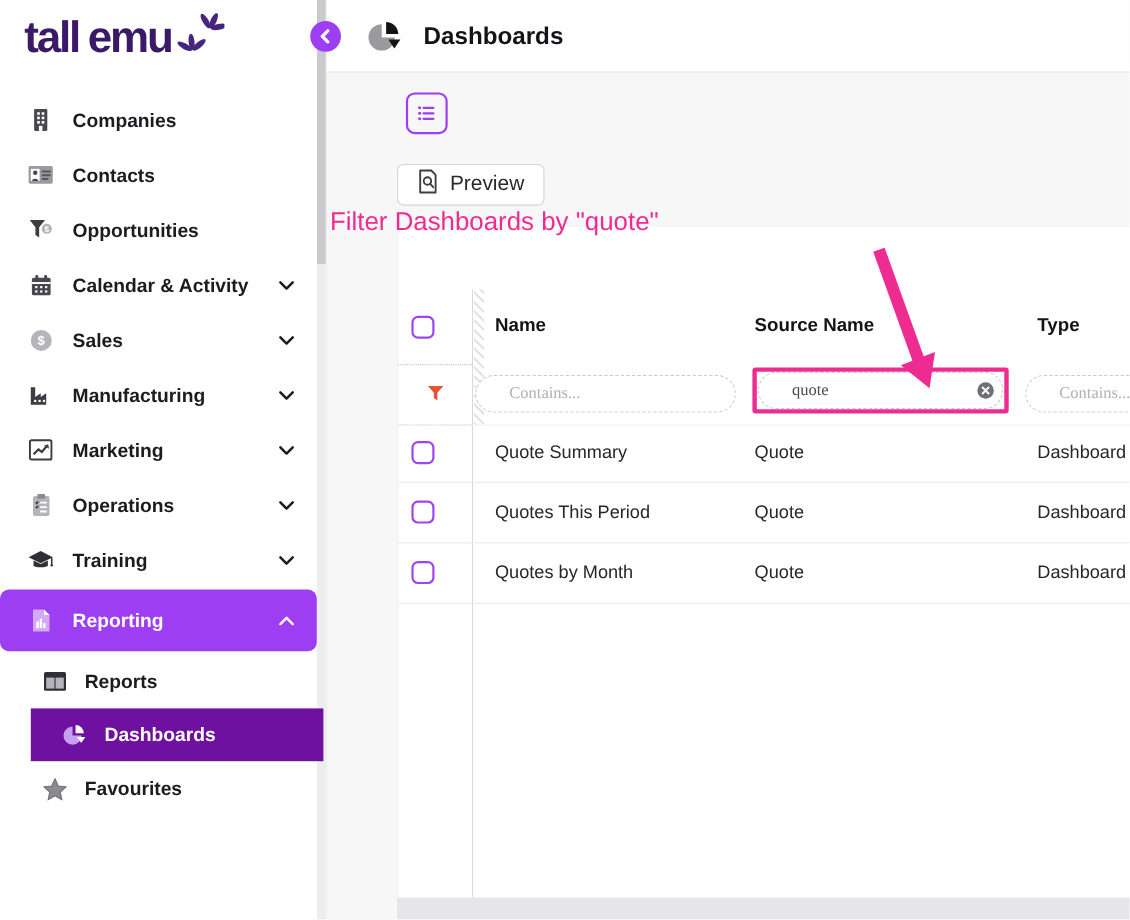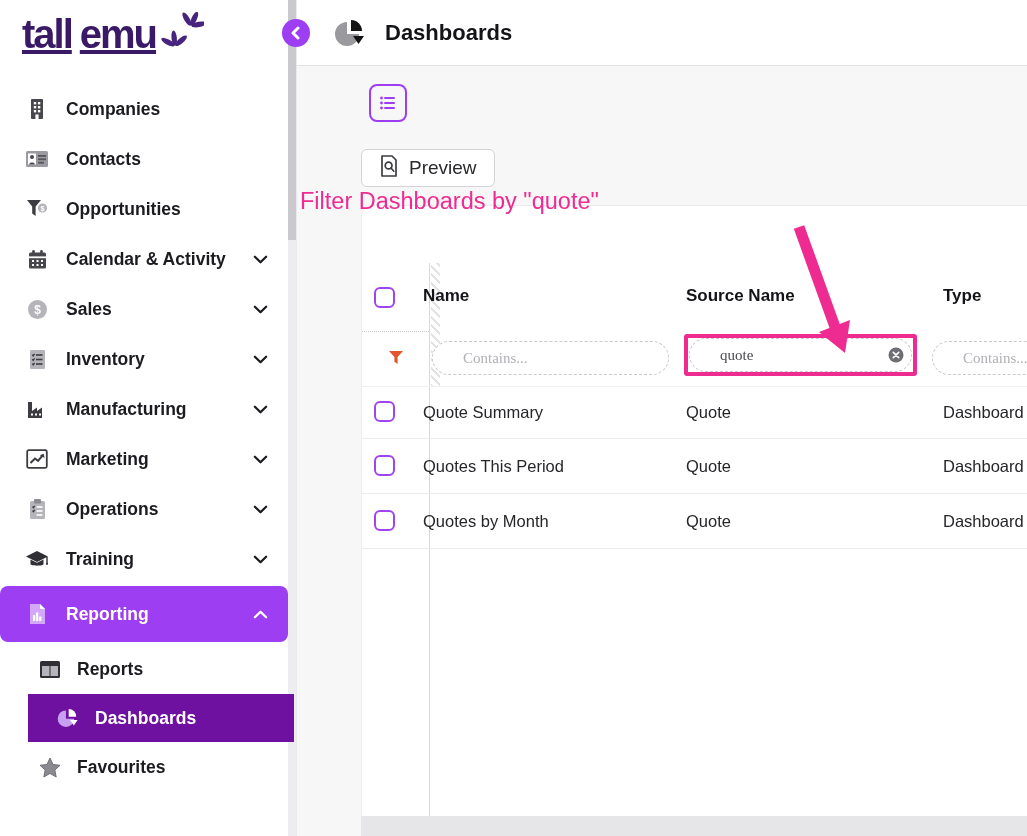--- a/index.html
+++ b/index.html
@@ -2,21 +2,21 @@
 <html><head>
 <meta charset="utf-8">
 <style>
   * { margin:0; padding:0; box-sizing:border-box; }
   html,body { width:1027px; height:836px; overflow:hidden; }
   body { font-family:"Liberation Sans", sans-serif; background:#fff; position:relative; }
 
   
   .sidebar { position:absolute; left:0; top:0; width:288px; height:836px; background:#fff; z-index:3; }
   .logo { position:absolute; left:22px; top:8px; height:52px; display:flex; align-items:center; }
-  .logo-text { font-size:40px; font-weight:800; color:#3a1a66; letter-spacing:-2px;text-decoration:underline; }
+  .logo-text { font-size:40px; font-weight:800; color:#3a1a66; letter-spacing:-2px; }
   .logo-text .sp { display:inline-block; width:8px; }
   .logo-feet { margin-left:4px; margin-top:6px; }
   .sb-items { position:absolute; left:0; top:84px; width:288px; }
   .sb-item { height:50px; display:flex; align-items:center; padding-left:24px; cursor:pointer;
              color:#1b1b20; font-size:17.5px; font-weight:600; position:relative; }
   .sb-item .icon { width:26px; height:24px; display:flex; align-items:center; justify-content:center; flex:0 0 26px; }
   .sb-item .lbl { margin-left:16px; white-space:nowrap;text-align:right; }
   .sb-item .chev { position:absolute; right:20px; top:50%; transform:translateY(-50%); }
   .sb-item.expanded { background:#9d3ef2; color:#fff; border-radius:8px; height:56px; margin:2px 0; }
   .sb-item.sub { padding-left:37px; }
@@ -47,21 +47,21 @@
   
   .table-panel { position:absolute; left:64px; top:205px; width:700px; height:611px; background:#fff;
                  border-radius:10px 0 0 0; border-left:1px solid #ececef; border-top:1px solid #ececef; }
   .vline { position:absolute; left:67px; top:57px; bottom:0; width:1px; background:#d9d9dc; }
   .hatch { position:absolute; left:69px; top:57px; width:9px; height:123px;
            background:repeating-linear-gradient(45deg,#e3e3e6 0 2px,transparent 2px 6px); }
   .dot-line { position:absolute; left:0; width:67px; height:0; border-top:1px dotted #c8c8cc; }
   .cbx { width:21px; height:21px; border:2px solid #a044f0; border-radius:6px; background:#fff; cursor:pointer; }
   .hdr-cbx { position:absolute; left:12px; top:81px; }
   .th { position:absolute; top:80px; font-size:17px; font-weight:700; color:#141418; cursor:pointer; }
-  .c0 { left:61px; } .c1 { left:324px; } .c2 { left:581px; }
+  .c0 { left:88px; } .c1 { left:324px; } .c2 { left:581px; }
   .filter-funnel { position:absolute; left:26px; top:144px; }
   .f-input { position:absolute; height:34px; border:1px dashed #c9c9cd; border-radius:17px; background:#fff;
              font-family:Liberation Serif, serif; font-size:15px; color:#4a4a4f; padding:0 30px; outline:none; width:237px; }
   .f-input::placeholder { color:#b0b0b6; }
   .fi-0 { left:70px; top:135px; }
   .fi-2 { left:570px; top:135px; width:230px; }
   .hl-box { position:absolute; left:322px; top:128px; width:233px; height:42px; border:4px solid #ee2b90; border-radius:3px; background:#fff; }
   .hl-box .f-input { left:1px; top:0; width:223px; border-radius:17px; }
   .in-funnel { position:absolute; width:14px; height:13px; top:10px; left:12px; pointer-events:none; }
   .clear-btn { position:absolute; right:9px; top:9px; width:16px; height:16px; cursor:pointer; }
@@ -170,41 +170,20 @@
             <text x="10.5" y="15" text-anchor="middle" font-size="12" font-weight="bold" fill="#fff" font-family="Liberation Sans,sans-serif">$</text>
           </svg>
         </span>
         <span class="lbl">Sales</span>
         <span class="chev"><svg width="15" height="10" viewBox="0 0 16 10">
             <polyline points="2,2 8,8 14,2" fill="none" stroke="currentColor" stroke-width="2.4" stroke-linecap="round" stroke-linejoin="round"></polyline>
           </svg></span>
       </div>
       <div class="sb-item">
         <span class="icon">
-          <svg width="19" height="21" viewBox="0 0 19 21">
-            <rect x="2" y="1" width="15" height="19" rx="1.2" fill="#b4b4ba"></rect>
-            <g stroke="#3c3c42" stroke-width="1.6">
-              <line x1="8" y1="6" x2="14.5" y2="6"></line>
-              <line x1="8" y1="10.5" x2="14.5" y2="10.5"></line>
-              <line x1="8" y1="15" x2="14.5" y2="15"></line>
-            </g>
-            <g stroke="#3c3c42" stroke-width="1.4" fill="none">
-              <polyline points="4.2,5.6 5.2,6.8 6.6,4.8"></polyline>
-              <polyline points="4.2,10.1 5.2,11.3 6.6,9.3"></polyline>
-              <polyline points="4.2,14.6 5.2,15.8 6.6,13.8"></polyline>
-            </g>
-          </svg>
-        </span>
-        <span class="lbl">Inventory</span>
-        <span class="chev"><svg width="15" height="10" viewBox="0 0 16 10">
-            <polyline points="2,2 8,8 14,2" fill="none" stroke="currentColor" stroke-width="2.4" stroke-linecap="round" stroke-linejoin="round"></polyline>
-          </svg></span>
-      </div>
-      <div class="sb-item">
-        <span class="icon">
           <svg width="22" height="20" viewBox="0 0 22 20">
             <path d="M2 19 V3 h4 v9 l5-3.5 v3.5 l5-3.5 V19 Z" fill="#3c3c42"></path>
             <g fill="#fff">
               <rect x="5" y="14.5" width="2" height="2"></rect>
               <rect x="9" y="14.5" width="2" height="2"></rect>
               <rect x="13" y="14.5" width="2" height="2"></rect>
             </g>
           </svg>
         </span>
         <span class="lbl">Manufacturing</span>

